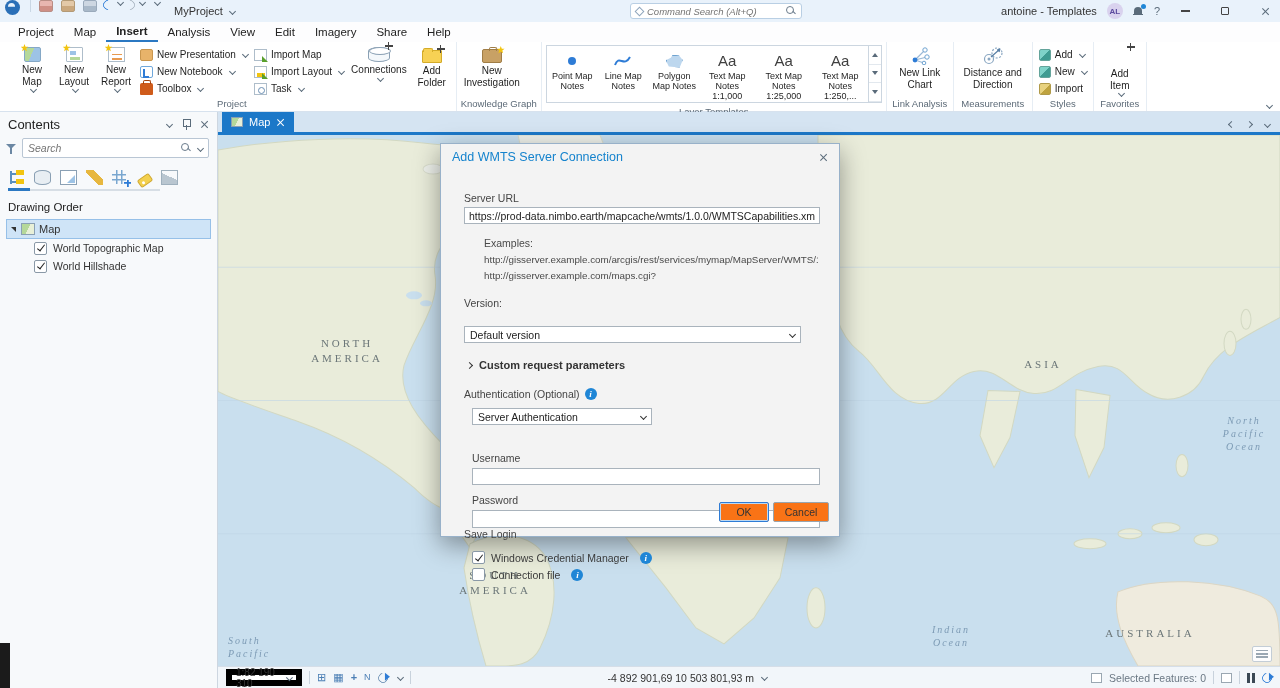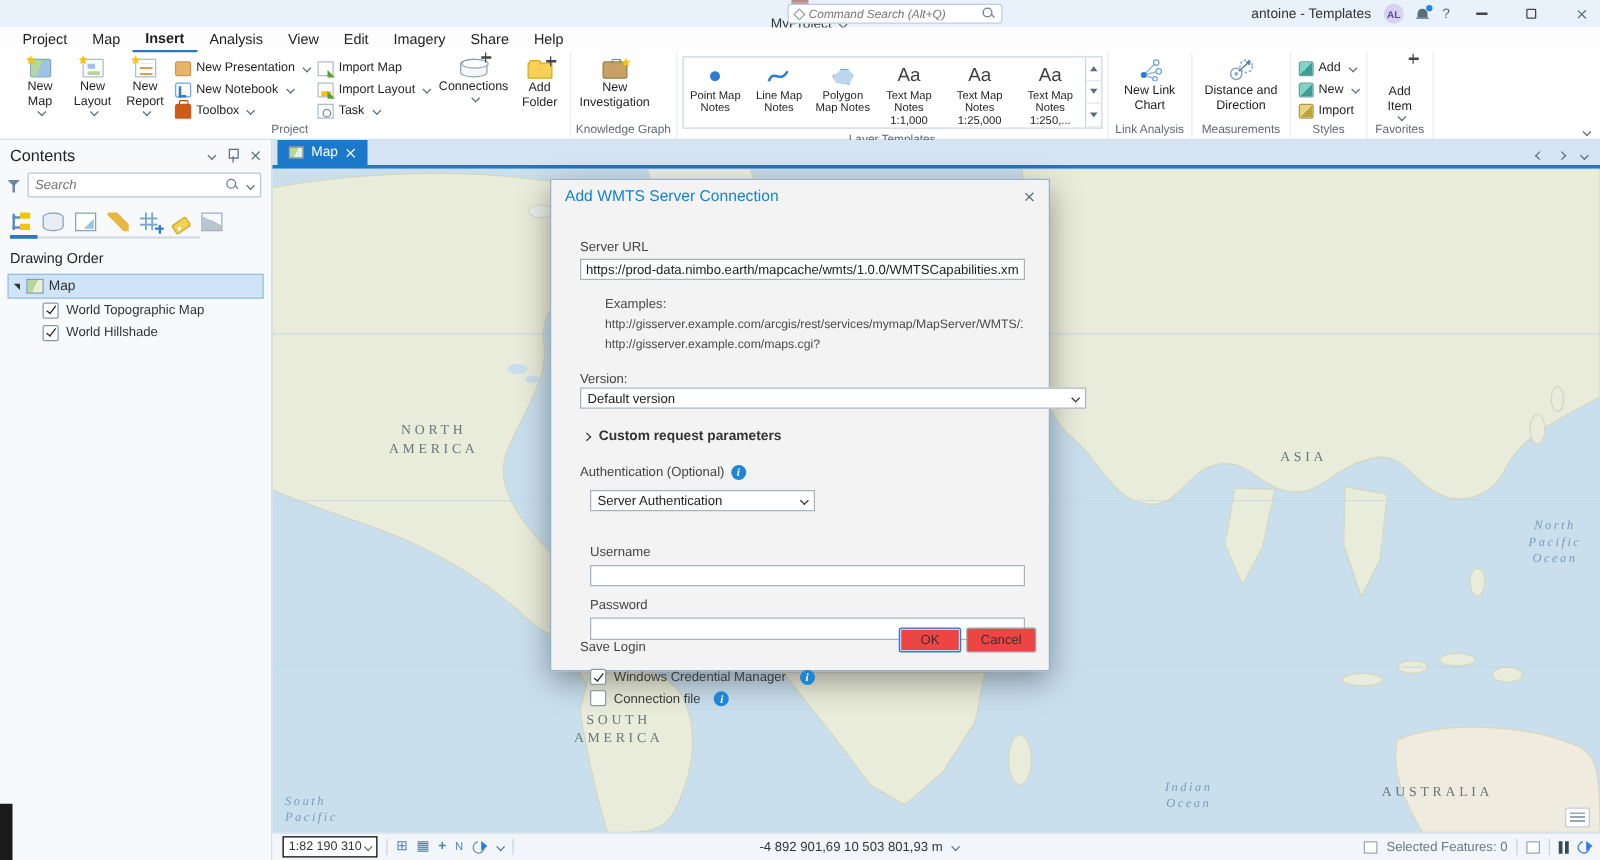--- a/index.html
+++ b/index.html
@@ -12,21 +12,21 @@
   .chev.left { transform:rotate(135deg); }
   .chev.dark { border-color:#333; }
   .xicon { position:relative; display:inline-block; width:9px; height:9px; }
   .xicon::before,.xicon::after { content:""; position:absolute; left:4px; top:0; width:1.4px; height:9px; background:#5a6b7a; }
   .xicon::before { transform:rotate(45deg); } .xicon::after { transform:rotate(-45deg); }
   .xicon.white::before,.xicon.white::after { background:#fff; }
   .tick { display:inline-block; width:4px; height:8px; border-right:1.6px solid #222; border-bottom:1.6px solid #222; transform:rotate(38deg); margin:-2px 0 0 0; }
   .info-badge { display:inline-flex; align-items:center; justify-content:center; width:12px; height:12px; border-radius:50%; background:#1f86d6; color:#fff; font-size:9px; font-family:"Liberation Serif",serif; font-style:italic; font-weight:bold; margin-left:5px; }
 
   
-  .titlebar { position:absolute; left:0; top:0; width:100%; height:22px; background:#e9f2fb; display:flex; align-items:center; font-size:11px; color:#333;flex-direction:column; }
+  .titlebar { position:absolute; left:0; top:0; width:100%; height:22px; background:#e9f2fb; display:flex; font-size:11px; color:#333; }
   .logo { width:15px; height:15px; border-radius:50%; background:#2a6fb7; margin:0 6px 0 5px; position:relative; }
   .logo::after { content:""; position:absolute; left:3px; top:3px; width:7px; height:7px; border-radius:50%; background:#e9f2fb; clip-path:polygon(0 0,100% 0,100% 55%,0 55%); }
   .qsep { width:1px; height:12px; background:#c9d7e4; margin:0 4px; }
   .qicon { width:14px; height:12px; border-radius:2px; margin:0 4px; }
   .qi-save { background:linear-gradient(#e8b6b0 55%,#cf8f86 55%); border:1px solid #b98d85; }
   .qi-open { background:linear-gradient(#e3c9a8 55%,#caa87e 55%); border:1px solid #b39a76; }
   .qi-send { background:linear-gradient(#cdd7e2 55%,#a9b9c9 55%); border:1px solid #9aaabb; }
   .undo { display:inline-block; width:10px; height:10px; border:1.8px solid #2e7cd6; border-top-color:transparent; border-right-color:transparent; border-radius:50%; transform:rotate(45deg); margin:0 2px; }
   .redo { display:inline-block; width:10px; height:10px; border:1.8px solid #aab6c2; border-top-color:transparent; border-left-color:transparent; border-radius:50%; transform:rotate(-45deg); margin:0 2px; }
   .proj-name { margin-left:14px; display:flex; align-items:center; gap:4px; }
@@ -145,21 +145,21 @@
   
   .maparea { position:absolute; left:218px; top:112px; right:0; bottom:0; display:flex; flex-direction:column; }
   .tabstrip { height:23px; background:#d5e4f2; display:flex; align-items:flex-end; border-bottom:3px solid #1c78c8; }
   .maptab { height:20px; background:#1c78c8; color:#fff; font-size:11px; display:flex; align-items:center; gap:6px; padding:0 9px; margin-left:4px; }
   .tabnav { margin-left:auto; display:flex; align-items:center; gap:10px; padding-right:10px; padding-bottom:5px; }
   .canvas { flex:1; position:relative; background:#c9dfee; overflow:hidden; }
   .canvas svg { position:absolute; inset:0; width:100%; height:100%; }
   .notif-box { position:absolute; right:8px; bottom:4px; width:20px; height:16px; background:#fdfdfd; border:1px solid #c3cdd6; border-radius:2px; display:flex; align-items:center; justify-content:center; }
   .notif-box i { display:block; width:12px; height:8px; background:repeating-linear-gradient(#9aa7b2 0 1.4px,transparent 1.4px 3.2px); }
   .statusbar { height:22px; background:#f2f6fa; border-top:1px solid #d5dee8; display:flex; align-items:center; font-size:10.5px; color:#333; padding:0 8px; gap:7px; }
-  .scalebox { width:76px; height:17px; background:#fff; border:1px solid #000000; display:flex; align-items:center; padding:0 4px; font-size:10px;justify-content:flex-end; }
+  .scalebox { width:76px; height:17px; background:#fff; border:6px solid #000000; display:flex; align-items:center; padding:0 4px; font-size:10px;justify-content:flex-end; }
   .scalebox .chev { margin-left:auto; }
   .sb-sep { width:1px; height:13px; background:#c8d2dc; }
   .sb-ic { color:#4c7fb5; font-size:11px; line-height:1; }
   .coords { display:flex; align-items:center; gap:5px; }
   .sb-right { margin-left:auto; display:flex; align-items:center; gap:7px; color:#6b7884; }
   .pausebars { display:flex; gap:2px; }
   .pausebars i { display:block; width:3px; height:10px; background:#3a4854; }
   .refresh { width:10px; height:10px; border:1.8px solid #2e7cd6; border-top-color:transparent; border-radius:50%; transform:rotate(35deg); position:relative; }
   .refresh::after { content:""; position:absolute; right:-3px; top:-2px; width:0; height:0; border-left:4px solid transparent; border-right:4px solid transparent; border-bottom:5px solid #2e7cd6; transform:rotate(55deg); }
   .sel-ic { width:11px; height:10px; border:1px solid #9aa7b2; background:#fff; }
@@ -171,21 +171,21 @@
   .dlg-body { padding:10px 21px 0 23px; position:relative; height:368px; }
   .dlg-label { font-size:10.5px; color:#444; }
   .dlg-input { width:356px; height:17px; border:1px solid #a9b3bc; background:#fff; font-size:10.5px; padding:0 4px; color:#222; outline:none; font-family:"Liberation Sans",sans-serif; }
   .examples { margin-left:20px; color:#4a4a4a; }
   .examples .ex { margin-top:5px; font-size:9.8px; white-space:nowrap; overflow:hidden; }
   .dlg-select { height:17px; border:1px solid #a9b3bc; background:#fff; display:flex; align-items:center; padding:0 5px; color:#222; }
   .dlg-select .chev { margin-left:auto; }
   .expand-row { display:flex; align-items:center; gap:7px; font-weight:700; color:#333; font-size:11px; }
   .cb-row { display:flex; align-items:center; gap:6px; margin-left:8px; }
   .dlg-buttons { position:absolute; right:10px; bottom:16px; display:flex; gap:4px; }
-  .dlg-btn { width:56px; height:20px; background:#ef4444; border:1px solid #98a5af; border-radius:2px; font-size:10.5px; color:#333; font-family:"Liberation Sans",sans-serif; display:flex; align-items:center; justify-content:center; }
+  .dlg-btn { width:56px; height:20px; background:#f97316; border:1px solid #98a5af; border-radius:2px; font-size:10.5px; color:#333; font-family:"Liberation Sans",sans-serif; display:flex; align-items:center; justify-content:center; }
   .dlg-btn.primary { border:1px solid #2e7cd6; box-shadow:inset 0 0 0 1px #bcd8f2; width:50px; }
 
   .map-label { font-family:"Liberation Serif",serif; fill:#6b7678; font-size:11px; letter-spacing:3px; }
   .ocean-label { font-family:"Liberation Serif",serif; font-style:italic; fill:#7d9bb5; font-size:10px; letter-spacing:2px; }
 </style>
 </head>
 <body>
 
 <div id="app">
 
@@ -617,21 +617,21 @@
     </div>
     <div class="dlg-body">
       <div class="dlg-label" style="margin-top:12px">Server URL</div>
       <input class="dlg-input" style="margin-top: 3px;" value="https://prod-data.nimbo.earth/mapcache/wmts/1.0.0/WMTSCapabilities.xml">
       <div class="examples">
         <div style="margin-top:13px">Examples:</div>
         <div class="ex">http://gisserver.example.com/arcgis/rest/services/mymap/MapServer/WMTS/1.0.0/WMTSCapabil...</div>
         <div class="ex">http://gisserver.example.com/maps.cgi?</div>
       </div>
       <div class="dlg-label" style="margin-top:16px">Version:</div>
-      <div class="dlg-select" style="margin-top:1px;width:405px">
+      <div class="dlg-select" style="margin-top:17px;width:337px">
         <span>Default version</span>
         <span class="chev dark"></span>
       </div>
       <div class="expand-row" style="margin-top:16px">
         <span class="chev right dark"></span>
         <span>Custom request parameters</span>
       </div>
       <div style="margin-top:17px;display:flex;align-items:center">
         <span class="dlg-label">Authentication (Optional)</span>
         <span class="info-badge">i</span>

